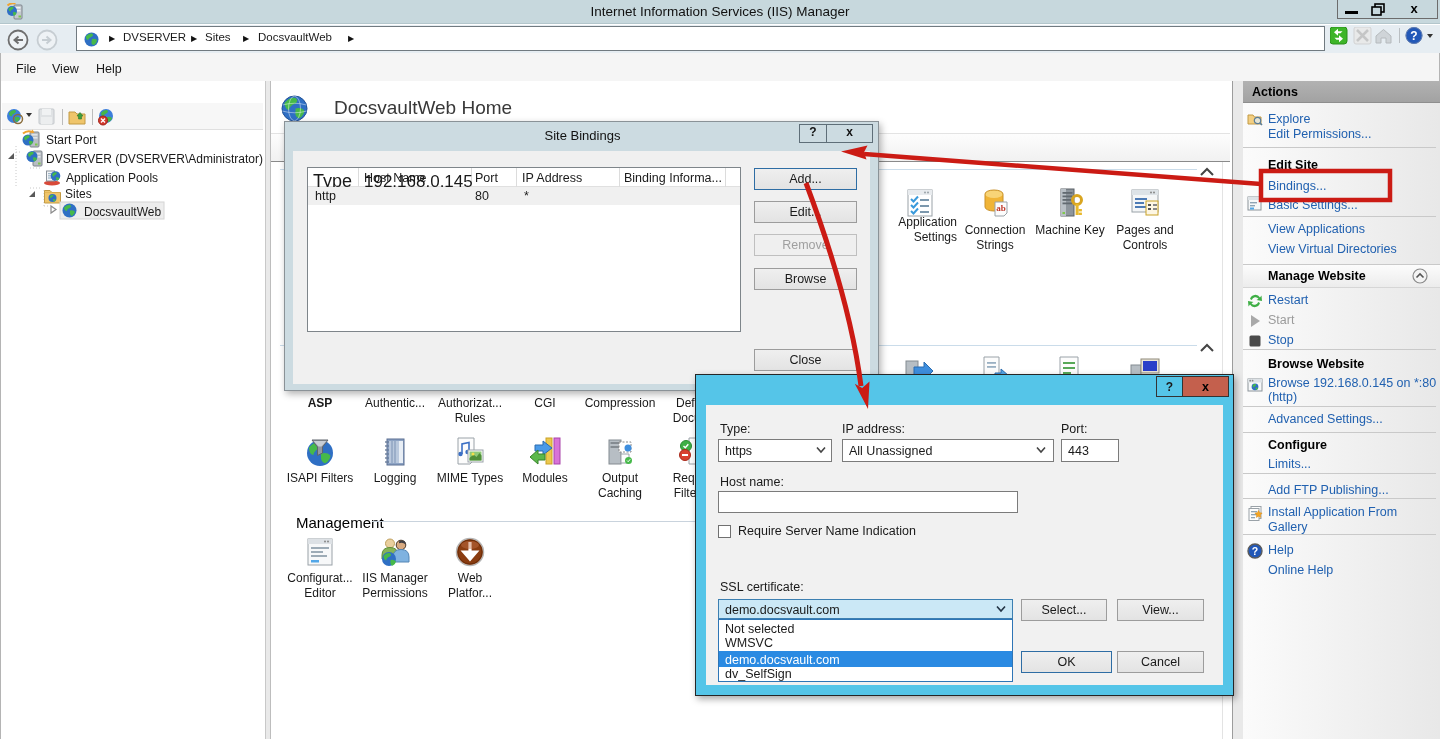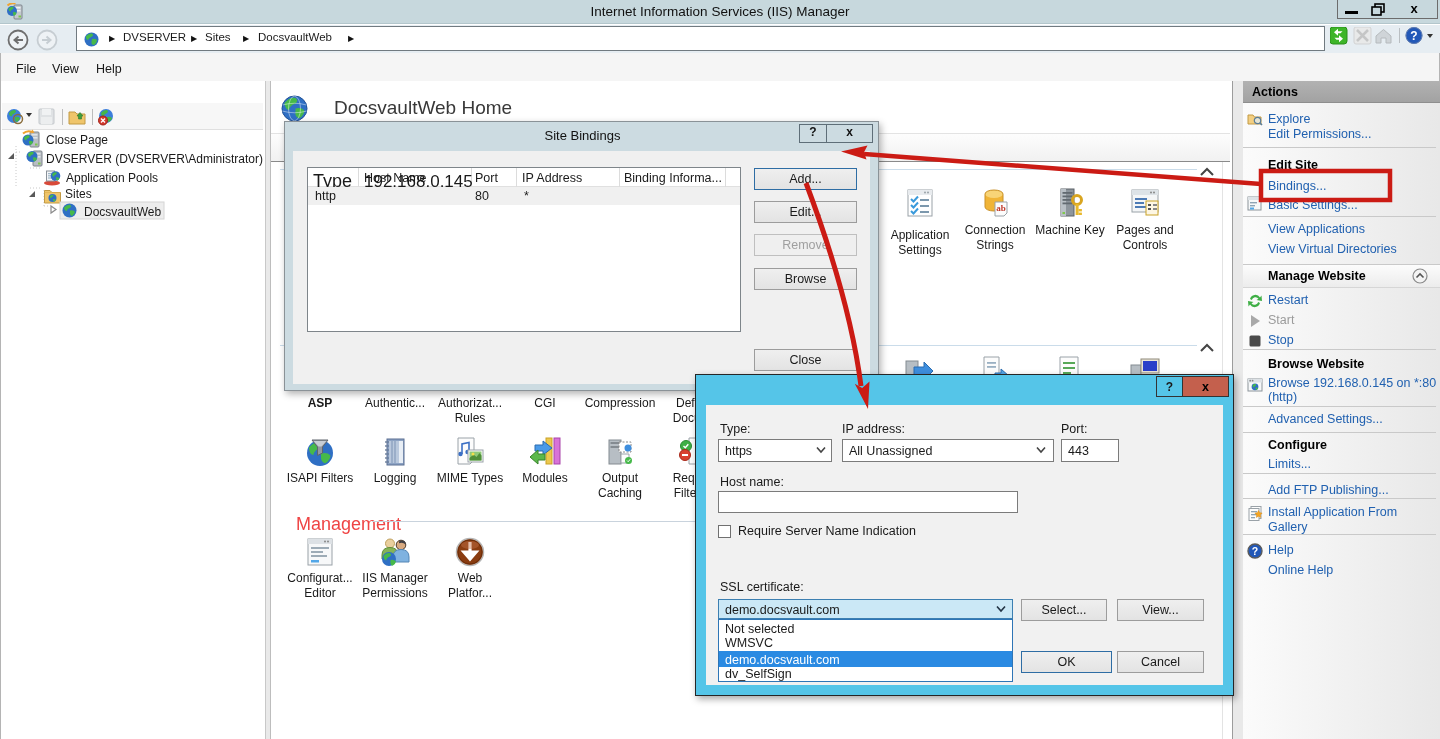--- a/index.html
+++ b/index.html
@@ -204,21 +204,21 @@
     <path d="M51 78 L56 81.5 L51 85 Z" fill="none" stroke="#8a8a8a" stroke-width="1.2"></path>
 
     <rect x="60" y="74" width="104" height="17" fill="#ededed" stroke="#d4d4d4"></rect>
 
     <g transform="translate(62,75)">
       <circle cx="7.5" cy="7.5" r="7" fill="#2f6fc4"></circle>
       <path d="M2 4.5 Q4.7 1.2 8.2 1.7 Q10 3.2 8.2 4.7 Q5.2 5.5 4.5 8.2 Q2.6 8 2 5 Z" fill="#46b94a"></path>
       <path d="M8 7.5 Q11 6.8 13 8.8 Q12.6 11.4 10 13 Q7.6 12 8 9 Z" fill="#46b94a"></path>
     </g>
   </svg>
-  <div class="abs treetxt" style="left:46px;top:133px;">Close Page</div>
+  <div class="abs treetxt" style="left:46px;top:133px;">Start Port</div>
   <div class="abs treetxt" style="left:46px;top:151.5px;">DVSERVER (DVSERVER\Administrator)</div>
   <div class="abs treetxt" style="left:66px;top:170.5px;">Application Pools</div>
   <div class="abs treetxt" style="left:65px;top:187px;">Sites</div>
   <div class="abs treetxt" style="left:84px;top:205px;">DocsvaultWeb</div>
 
   <div id="divider1" class="abs"></div>
   <div id="content" class="abs"></div>
 
   <svg class="abs" style="left:281px;top:95px;" width="27" height="27" viewBox="0 0 27 27">
     <circle cx="13.5" cy="13.5" r="12.5" fill="#2f6fc4"></circle>
@@ -274,21 +274,21 @@
       <circle cx="22" cy="5.5" r="1" fill="#888"></circle>
     <rect x="6" y="11" width="12" height="2" fill="#4d7bb5"></rect>
       <rect x="6" y="15" width="9" height="2" fill="#4d7bb5"></rect>
       <rect x="6" y="19" width="11" height="2" fill="#4d7bb5"></rect>
     <rect x="17" y="14" width="12" height="14" fill="#fdf6e3" stroke="#c9a227"></rect>
     <rect x="19" y="17" width="3" height="2" fill="#555"></rect>
       <rect x="24" y="17" width="4" height="2" fill="#888"></rect>
     <rect x="19" y="21" width="3" height="2" fill="#555"></rect>
       <rect x="24" y="21" width="4" height="2" fill="#888"></rect>
   </svg>
-  <div class="abs flabel" style="left:883px;top:228px;width:74px;">Application Settings</div>
+  <div class="abs flabel" style="left:883px;top:215px;width:74px;text-align:right;">Application Settings</div>
   <div class="abs flabel" style="left:958px;top:223px;width:74px;">Connection Strings</div>
   <div class="abs flabel" style="left:1029px;top:223px;width:82px;">Machine Key</div>
   <div class="abs flabel" style="left:1108px;top:223px;width:74px;">Pages and Controls</div>
 
   <div class="abs gline" style="left:280px;top:345px;width:917px;"></div>
   <svg class="abs" style="left:1199px;top:342px;" width="16" height="12">
       <path d="M2 9 L8 3 L14 9" stroke="#444" stroke-width="2" fill="none"></path>
     </svg>
 
   <svg class="abs" style="left:904px;top:355px;" width="32" height="32" viewBox="0 0 32 32">
@@ -376,21 +376,21 @@
     <rect x="3" y="18" width="6" height="2" fill="#fff"></rect>
   </svg>
 
   <div class="abs flabel" style="left:283px;top:471px;width:74px;">ISAPI Filters</div>
   <div class="abs flabel" style="left:358px;top:471px;width:74px;">Logging</div>
   <div class="abs flabel" style="left:433px;top:471px;width:74px;">MIME Types</div>
   <div class="abs flabel" style="left:508px;top:471px;width:74px;">Modules</div>
   <div class="abs flabel" style="left:583px;top:471px;width:74px;">Output<br>Caching</div>
   <div class="abs flabel" style="left:658px;top:471px;width:74px;">Request<br>Filtering</div>
 
-  <div class="abs" style="left:296px;top:514px;font-size:18px;color:#ef4444;text-align:center;">Management</div>
+  <div class="abs" style="left:296px;top:514px;font-size:15px;color:#000000;text-align:center;">Management</div>
   <div class="abs gline" style="left:372px;top:521px;width:846px;background:#c9d3dd;"></div>
 
   <svg class="abs" style="left:304px;top:536px;" width="32" height="32" viewBox="0 0 32 32">
     <rect x="4" y="3" width="24" height="26" fill="#f7f8f9" stroke="#9aa2a8"></rect>
     <rect x="4" y="3" width="24" height="5" fill="#dde1e5"></rect>
     <circle cx="24" cy="5.5" r="1" fill="#888"></circle>
       <circle cx="21" cy="5.5" r="1" fill="#888"></circle>
     <rect x="7" y="11" width="18" height="2" fill="#9dabb6"></rect>
       <rect x="7" y="15" width="12" height="2" fill="#9dabb6"></rect>
     <rect x="7" y="19" width="16" height="2" fill="#9dabb6"></rect>

